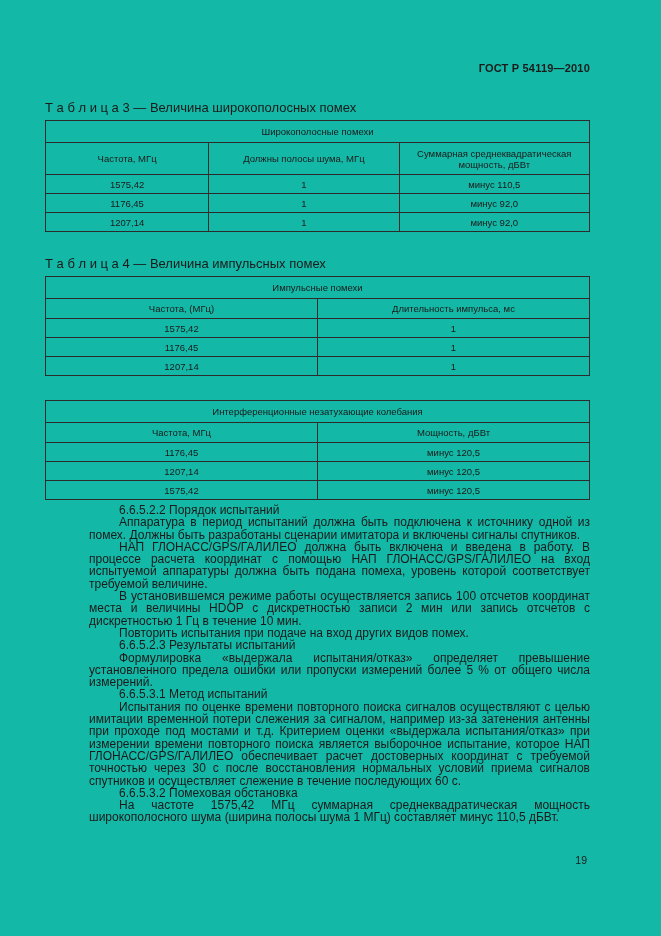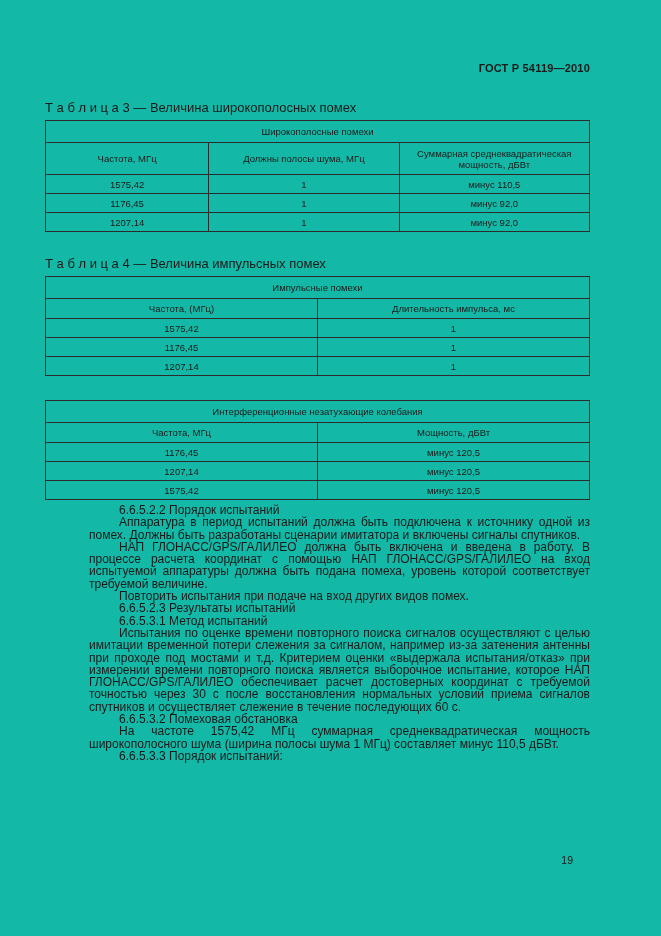--- a/index.html
+++ b/index.html
@@ -55,21 +55,21 @@
   }
   .para {
     font-size: 12px;
     line-height: 12.3px;
     text-align: justify;
     text-indent: 30px;
     margin-left: 44px;
   }
   .page-number {
     position: absolute;
-    right: 88px;
+    right: 74px;
     bottom: 70px;
     font-size: 10.5px;
   }
 </style>
 </head>
 <body>
 
 <div class="page">
 
   <div class="doc-header">ГОСТ Р 54119—2010</div>
@@ -162,24 +162,25 @@
       <td>1575,42</td>
       <td>минус 120,5</td>
     </tr>
   </tbody>
     </table>
 
   <div class="body-text">
     <p class="para">6.6.5.2.2 Порядок испытаний</p>
     <p class="para">Аппаратура в период испытаний должна быть подключена к источнику одной из помех. Должны быть разработаны сценарии имитатора и включены сигналы спутников.</p>
     <p class="para">НАП ГЛОНАСС/GPS/ГАЛИЛЕО должна быть включена и введена в работу. В процессе расчета координат  с помощью НАП ГЛОНАСС/GPS/ГАЛИЛЕО на вход испытуемой аппаратуры должна быть подана помеха, уровень которой соответствует требуемой величине.</p>
+    <p class="para">В установившемся режиме работы осуществляется запись 100 отсчетов координат места и величины HDOP с дискретностью записи 2 мин или запись отсчетов с дискретностью 1 Гц в течение 10 мин.</p>
     <p class="para">Повторить испытания при подаче на вход других видов помех.</p>
     <p class="para">6.6.5.2.3 Результаты испытаний</p>
+    <p class="para">Формулировка «выдержала испытания/отказ» определяет превышение установленного предела ошибки или пропуски измерений более 5 % от общего числа измерений.</p>
     <p class="para">6.6.5.3.1 Метод испытаний</p>
     <p class="para">Испытания по оценке времени повторного поиска сигналов осуществляют с целью имитации временной потери слежения за сигналом, например из-за затенения антенны при проходе под мостами и т.д. Критерием оценки «выдержала испытания/отказ» при измерении времени повторного поиска является выборочное испытание, которое НАП ГЛОНАСС/GPS/ГАЛИЛЕО обеспечивает расчет достоверных координат с требуемой точностью через 30 с после восстановления нормальных условий приема сигналов спутников и осуществляет слежение в течение последующих 60 с.</p>
     <p class="para">6.6.5.3.2 Помеховая обстановка</p>
     <p class="para">На частоте 1575,42 МГц суммарная среднеквадратическая мощность широкополосного шума (ширина полосы шума 1 МГц) составляет минус 110,5 дБВт.</p>
-    <p class="para">6.6.5.3.3 Порядок испытаний:</p>
   </div>
 
   <div class="page-number">19</div>
 
 </div>
 
 </body></html>

